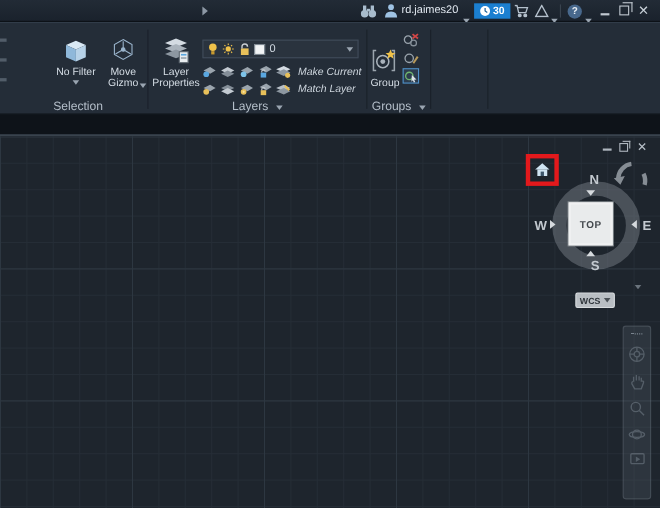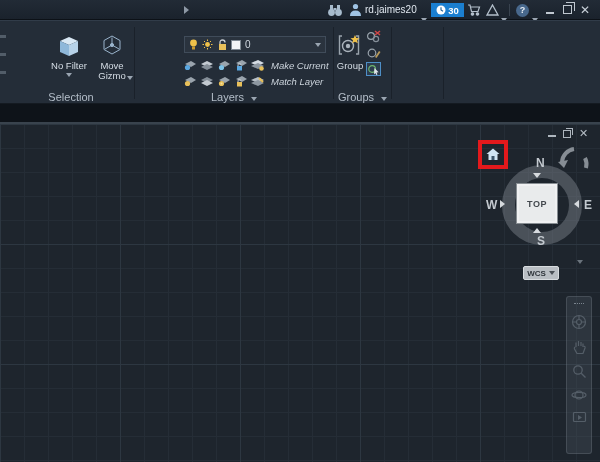--- a/index.html
+++ b/index.html
@@ -188,20 +188,33 @@
             </svg>
         </span>
         <span class="lbl"><span>Move</span><br><span>Gizmo</span></span>
         <span class="caret-down" style="position:absolute;right:-1px;bottom:10px;"></span>
       </div>
       <div class="panel-label">Selection</div>
     </div>
     <div class="panel-sep" style="left:134px;"></div>
 
     <div class="panel" style="left:136px;width:196px;">
+      <div class="big-btn" style="left:2px;top:9px;width:44px;height:60px;">
+        <span class="icon">
+          <svg width="28" height="26" viewBox="0 0 28 26">
+              <polygon points="4,6 14,2 24,6 14,10" fill="#d4dbe2"></polygon>
+              <polygon points="4,11 14,7 24,11 14,15" fill="#aab3bc"></polygon>
+              <polygon points="4,16 14,12 24,16 14,20" fill="#8d97a1"></polygon>
+              <rect x="17" y="14" width="8" height="10" fill="#e8ecef" stroke="#5e6870"></rect>
+              <rect x="18.5" y="16" width="5" height="1.5" fill="#5aa7e0"></rect>
+              <rect x="18.5" y="19" width="5" height="1.5" fill="#9aa4ad"></rect>
+            </svg>
+        </span>
+        <span class="lbl"><span>Layer</span><br><span>Properties</span></span>
+      </div>
 
       <div class="combo">
         <span class="icon">
           <svg width="9" height="12" viewBox="0 0 9 12">
               <circle cx="4.5" cy="4" r="3.4" fill="#f0c24a"></circle>
               <rect x="3" y="7.5" width="3" height="3" fill="#c89a30"></rect>
             </svg>
         </span>
         <span class="icon">
           <svg width="11" height="11" viewBox="0 0 11 11">
@@ -296,21 +309,21 @@
       </div>
 
       <div class="panel-label">
         <span>Layers</span>
         <span class="caret-down" style="margin-left:4px;"></span>
       </div>
     </div>
     <div class="panel-sep" style="left:333px;"></div>
 
     <div class="panel" style="left:335px;width:55px;">
-      <div class="big-btn" style="left:0px;top:9px;width:30px;height:60px;">
+      <div class="big-btn" style="left:0px;top:9px;width:30px;height:60px;justify-content:center;">
         <span class="icon">
           <svg width="24" height="26" viewBox="0 0 24 26">
               <g stroke="#9aa4ad" stroke-width="1.4" fill="none">
                 <path d="M4 3 H1.5 V21 H4 M18 3 H20.5 V21 H18"></path>
               </g>
               <circle cx="10" cy="13" r="5.5" fill="none" stroke="#aab3bc" stroke-width="1.4"></circle>
               <circle cx="10" cy="13" r="2.2" fill="#aab3bc"></circle>
               <path d="M17 2 L18.3 5 L21.5 5.3 L19 7.3 L19.8 10.3 L17 8.7 L14.2 10.3 L15 7.3 L12.5 5.3 L15.7 5 Z" fill="#f0c24a"></path>
             </svg>
         </span>

